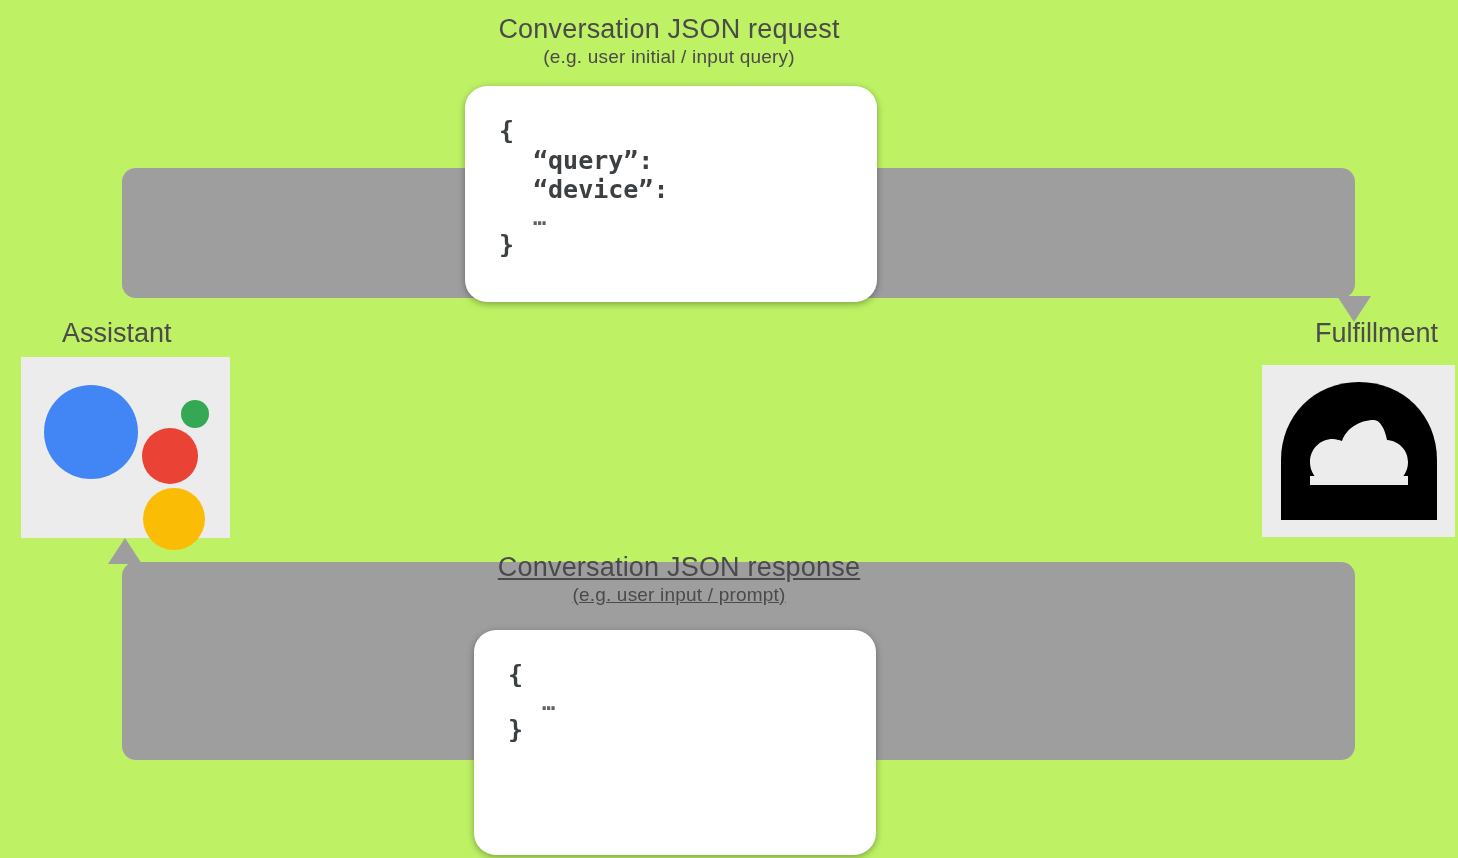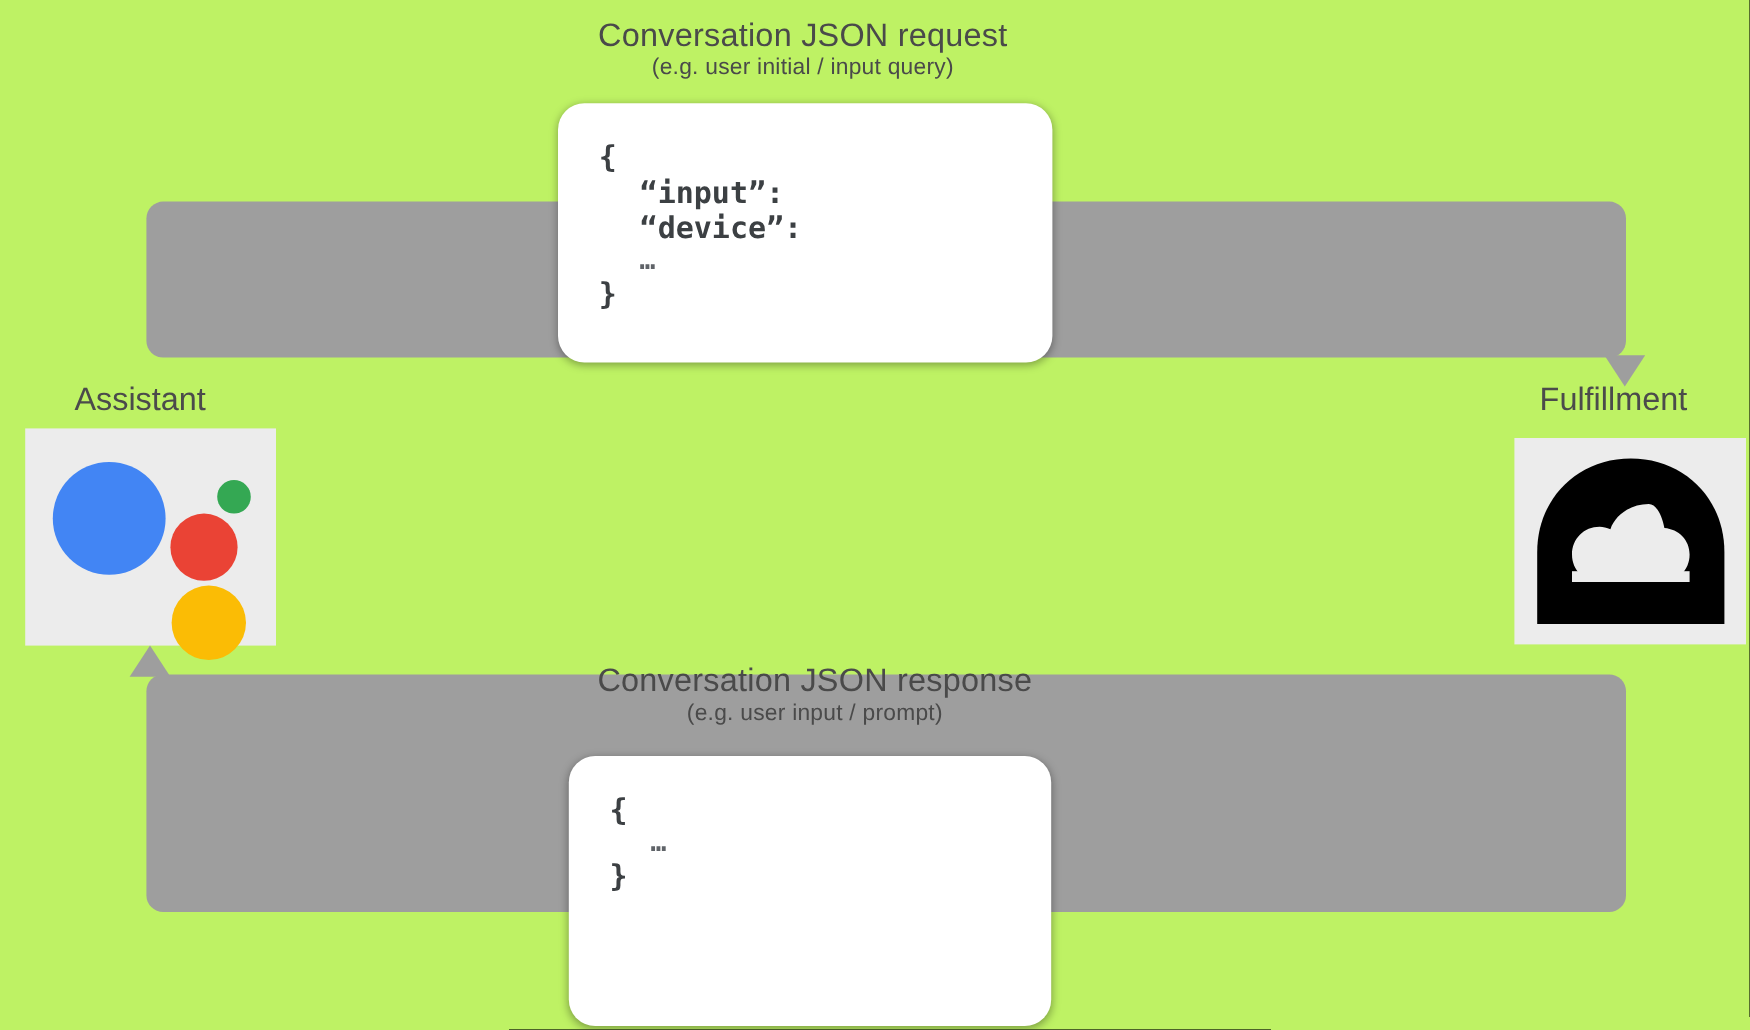--- a/index.html
+++ b/index.html
@@ -74,21 +74,21 @@
     font-weight: 400;
     letter-spacing: 0.2px;
   }
   .flow-label .lbl-sub {
     display: block;
     font-size: 19px;
     font-weight: 400;
     letter-spacing: 0.2px;
   }
   .label-top { left: 359px; top: 14px; }
-  .label-bottom { left: 369px; top: 552px; }
+  .label-bottom { left: 369px; top: 552px; text-decoration: underline; }
 
   
   .json-card {
     position: absolute;
     background: #ffffff;
     border-radius: 22px;
     box-shadow: 0 2px 7px rgba(0,0,0,0.35);
     font-family: "DejaVu Sans Mono", monospace;
     font-size: 25px;
     font-weight: bold;
@@ -114,21 +114,21 @@
   .ep-assistant { left: 21px; top: 357px; width: 209px; height: 181px; }
   .ep-fulfillment { left: 1262px; top: 365px; width: 193px; height: 172px; }
 
   .ep-caption {
     position: absolute;
     color: #4b4b4b;
     font-size: 27px;
     white-space: nowrap;
   }
   .cap-assistant { left: 62px; top: 318px; }
-  .cap-fulfillment { left: 1283px; top: 318px; text-align: right; }
+  .cap-fulfillment { left: 1315px; top: 318px; text-align: right; }
 
   
   .ga-mark { position: relative; width: 168px; height: 148px; }
   .ga-dot { position: absolute; border-radius: 50%; }
   .ga-blue   { width: 94px; height: 94px; left: 2px;   top: 11px;  background: #4285F4; }
   .ga-red    { width: 56px; height: 56px; left: 100px; top: 54px;  background: #EA4335; }
   .ga-green  { width: 28px; height: 28px; left: 139px; top: 26px;  background: #34A853; }
   .ga-yellow { width: 62px; height: 62px; left: 101px; top: 114px; background: #FBBC05; }
 
   .cloud-mark { width: 172px; height: 150px; display: block; }
@@ -141,21 +141,21 @@
   <div class="flow-bar bar-top"></div>
   <div class="arrow-head arrow-down"></div>
 
   <div class="flow-label label-top">
     <span class="lbl-title">Conversation JSON request</span>
     <span class="lbl-sub">(e.g. user initial / input query)</span>
   </div>
 
   <div class="json-card card-top">
     <span class="json-line">{</span>
-    <span class="json-line json-indent">“input”:</span>
+    <span class="json-line json-indent">“query”:</span>
     <span class="json-line json-indent">“device”:</span>
     <span class="json-line json-ell">…</span>
     <span class="json-line">}</span>
   </div>
 
   <div class="ep-caption cap-assistant">Assistant</div>
   <div class="endpoint ep-assistant">
     <div class="ga-mark">
       <span class="ga-dot ga-blue"></span>
       <span class="ga-dot ga-red"></span>

